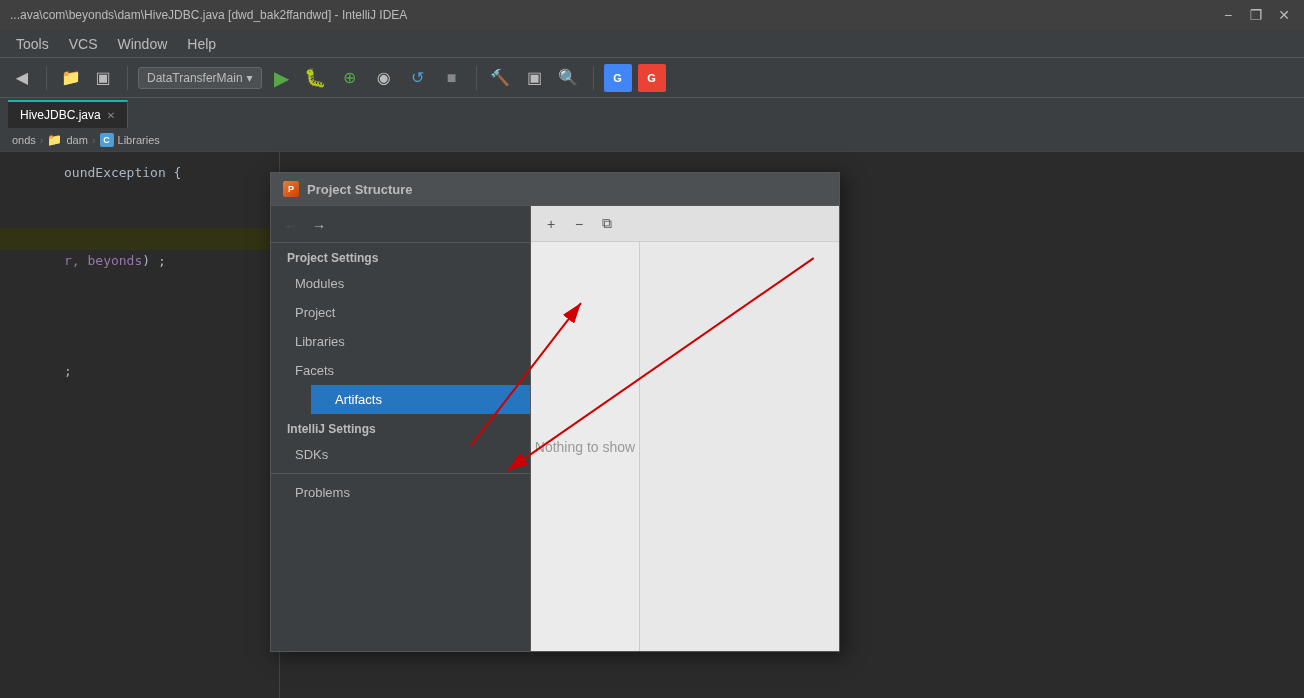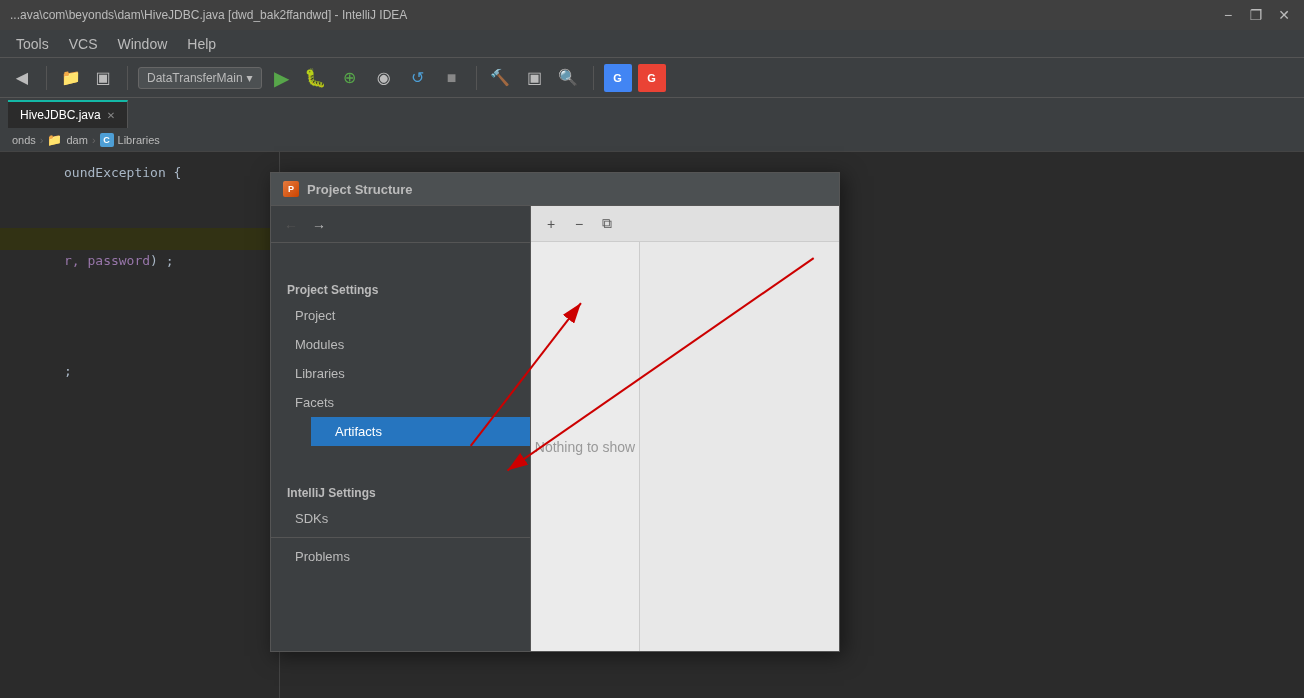--- a/index.html
+++ b/index.html
@@ -180,21 +180,20 @@
       background: #3c3f41;
       border-right: 1px solid #555;
       overflow-y: auto;
       flex-shrink: 0;
     }
     .sidebar-section-header {
       padding: 8px 16px 4px;
       color: #bbbbbb;
       font-size: 12px;
       font-weight: bold;
-      margin-top: 32px;
     }
     .sidebar-item {
       padding: 7px 16px 7px 24px;
       color: #bbbbbb;
       font-size: 13px;
       cursor: pointer;
     }
     .sidebar-item.active {
       background: #2675bf;
       color: #ffffff;
@@ -362,21 +361,21 @@
   <span class="breadcrumb-item">Libraries</span>
 </div>
 
 <div class="main-area">
 
   <div class="code-editor">
     <div class="code-line"><span class="cls">oundException</span> {</div>
     <div class="code-line">&nbsp;</div>
     <div class="code-line">&nbsp;</div>
     <div class="code-line code-line-highlight" style="background:#323214;margin:0 -16px;padding:0 16px;">&nbsp;</div>
-    <div class="code-line"><span class="var">r, password</span>) ;</div>
+    <div class="code-line"><span class="var">r, beyonds</span>) ;</div>
     <div class="code-line">&nbsp;</div>
     <div class="code-line">&nbsp;</div>
     <div class="code-line">&nbsp;</div>
     <div class="code-line">&nbsp;</div>
     <div class="code-line">;</div>
     <div class="code-line">&nbsp;</div>
     <div class="code-line">&nbsp;</div>
     <div class="code-line">&nbsp;</div>
   </div>
 
@@ -395,22 +394,22 @@
       <div class="dialog-body">
 
         <div class="dialog-sidebar">
 
           <div style="display:flex;align-items:center;padding:6px 8px;gap:4px;border-bottom:1px solid #555;">
             <button class="nav-btn disabled">←</button>
             <button class="nav-btn">→</button>
           </div>
 
           <div class="sidebar-section-header">Project Settings</div>
+          <div class="sidebar-item">Modules</div>
           <div class="sidebar-item">Project</div>
-          <div class="sidebar-item">Modules</div>
           <div class="sidebar-item">Libraries</div>
           <div class="sidebar-item">Facets</div>
           <div class="sidebar-item active">Artifacts</div>
 
           <div class="sidebar-section-header">IntelliJ Settings</div>
           <div class="sidebar-item">SDKs</div>
 
           <div class="sidebar-divider"></div>
 
           <div class="sidebar-item">Problems</div>

